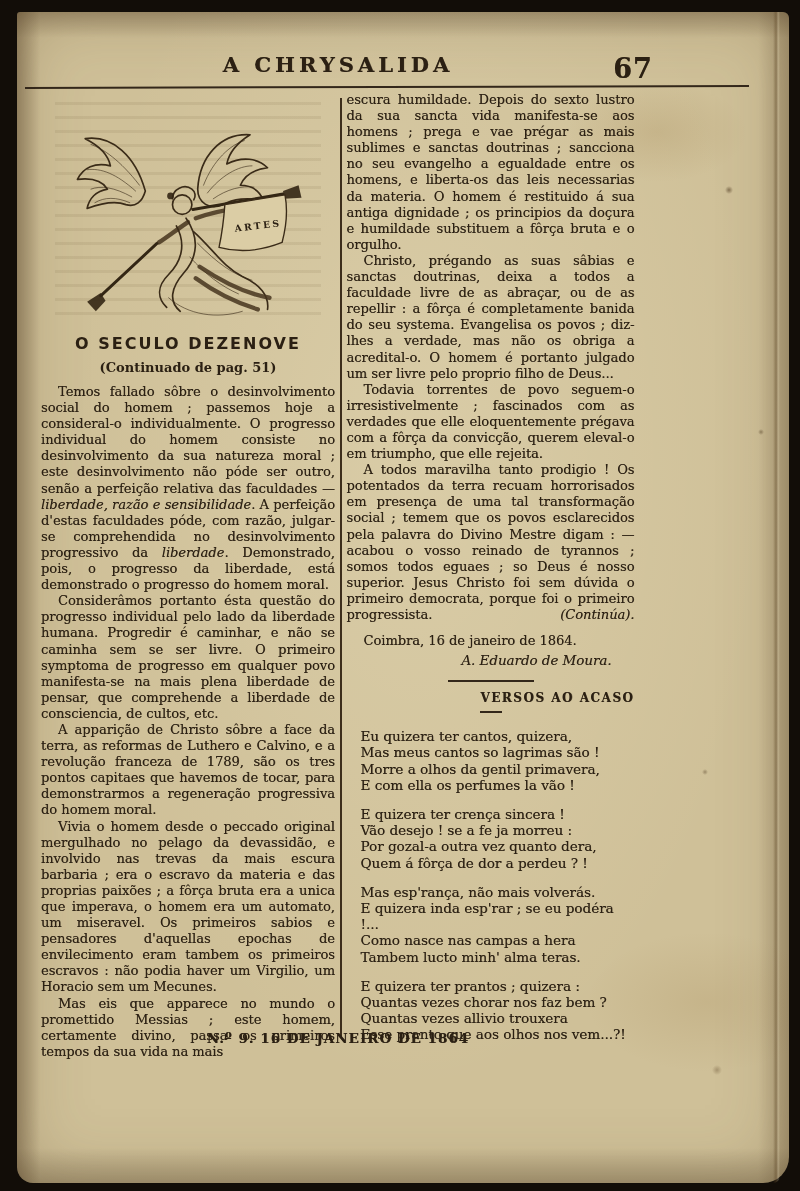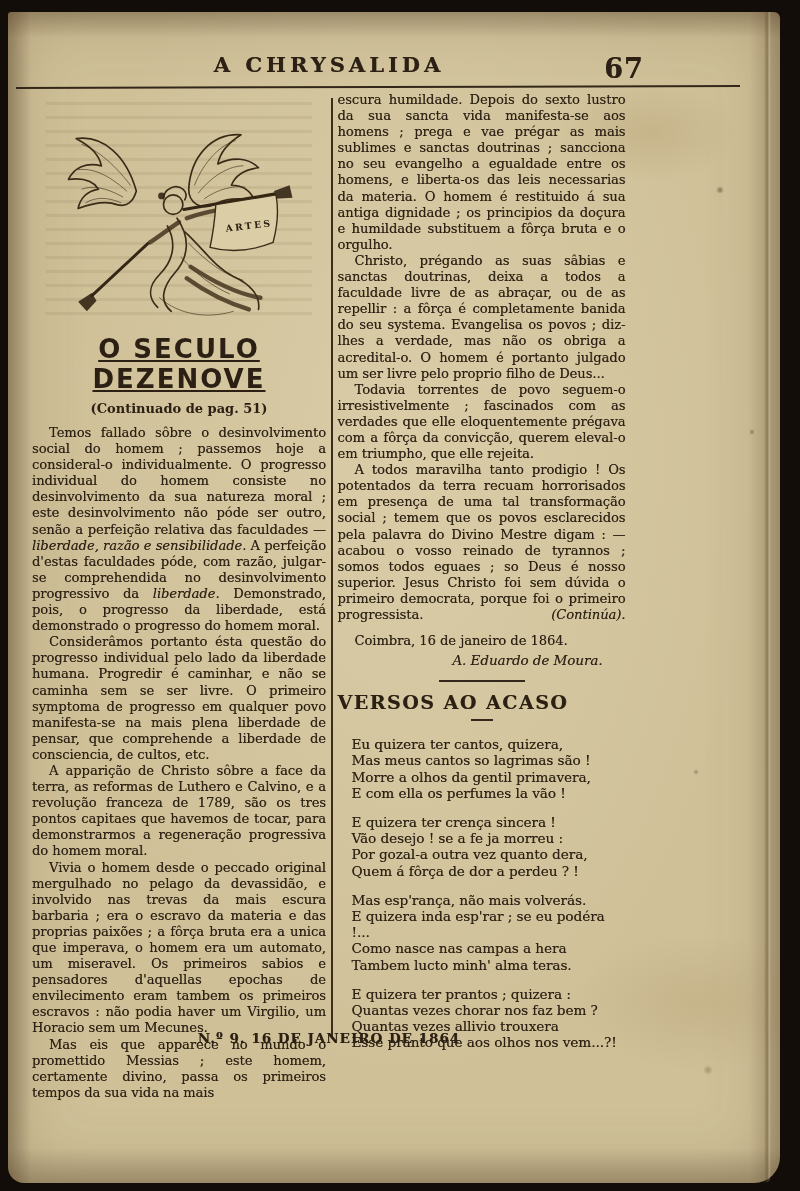--- a/index.html
+++ b/index.html
@@ -4,21 +4,21 @@
 <title>A Chrysalida — pag. 67</title>
 <style>
   html,body{margin:0;padding:0;}
   body{
     width:800px;height:1191px;position:relative;overflow:hidden;
     background:#120d08;
     font-family:"DejaVu Serif",serif;
   }
   
   .paper{
-    position:absolute;left:8px;top:12px;width:772px;height:1171px;
+    position:absolute;left:17px;top:12px;width:772px;height:1171px;
     border-radius:3px 6px 26px 16px;
     color:#2b2013;
     background-color:#cfc098;
     background-image:
       radial-gradient(circle 3px at 712px 178px, rgba(70,50,25,.55), transparent 4px),
       radial-gradient(circle 2px at 744px 420px, rgba(70,50,25,.45), transparent 3px),
       radial-gradient(circle 2px at 688px 760px, rgba(70,50,25,.4), transparent 3px),
       radial-gradient(circle 4px at 700px 1058px, rgba(90,65,35,.35), transparent 5px),
       radial-gradient(ellipse 90px 50px at 640px 120px, rgba(150,118,66,.18), transparent),
       radial-gradient(ellipse 120px 70px at 690px 990px, rgba(150,118,66,.16), transparent),
@@ -72,29 +72,29 @@
   .fine{stroke:#3a2b18;fill:none;stroke-width:.9;opacity:.7;stroke-linecap:round;}
   .limb{stroke:#463télé télé}
   .limb{stroke:#46351e;fill:none;stroke-width:4.5;stroke-linecap:round;opacity:.85;}
   .horn{stroke:#332614;fill:none;stroke-width:3;stroke-linecap:round;}
   .bell{fill:#332614;opacity:.9;}
   .fillband{fill:#dbcda5;stroke:#3a2b18;stroke-width:1.4;}
   .banner-text{fill:#2b2013;font-family:"DejaVu Serif",serif;font-weight:bold;font-size:9.5px;letter-spacing:2.5px;}
 
   .article-title{
     margin:2px 0 0;text-align:center;
-    font-family:"DejaVu Sans",sans-serif;font-weight:bold;font-size:26px;letter-spacing:2px;text-decoration:underline;
+    font-family:"DejaVu Sans",sans-serif;font-weight:bold;font-size:16px;letter-spacing:2px;
   }
   .article-subtitle{text-align:center;font-weight:bold;font-size:13px;margin:7px 0 9px;}
 
   .dateline{text-indent:17px;font-size:13px;line-height:16.5px;margin-top:10px;text-shadow:.3px .3px 0 rgba(43,32,19,.55);}
   .signature{text-align:center;padding-left:92px;font-style:italic;font-size:13.4px;margin-top:3px;text-shadow:.3px .3px 0 rgba(43,32,19,.5);}
   .section-rule{width:86px;height:2px;background:#33271a;margin:12px auto 9px;}
   .poem-title{
-    margin:2px 0 6px;text-align:left;font-size:19px;letter-spacing:1.5px;font-weight:bold;
+    margin:2px 0 6px;text-align:right;font-size:12px;letter-spacing:1.5px;font-weight:bold;
     text-shadow:.3px .3px 0 rgba(43,32,19,.55);
   }
   .poem-dash{width:22px;height:2.5px;background:#33271a;margin:0 auto 15px;}
   .stanza{margin:0 0 13px;padding-left:14px;}
   .vline{font-size:13.5px;line-height:16.2px;text-shadow:.3px .3px 0 rgba(43,32,19,.55);}
 
   .footer{
     position:absolute;top:1018px;left:24px;width:594px;text-align:center;
     font-weight:bold;font-size:13.5px;letter-spacing:1px;
     text-shadow:.3px .3px 0 rgba(43,32,19,.55);

